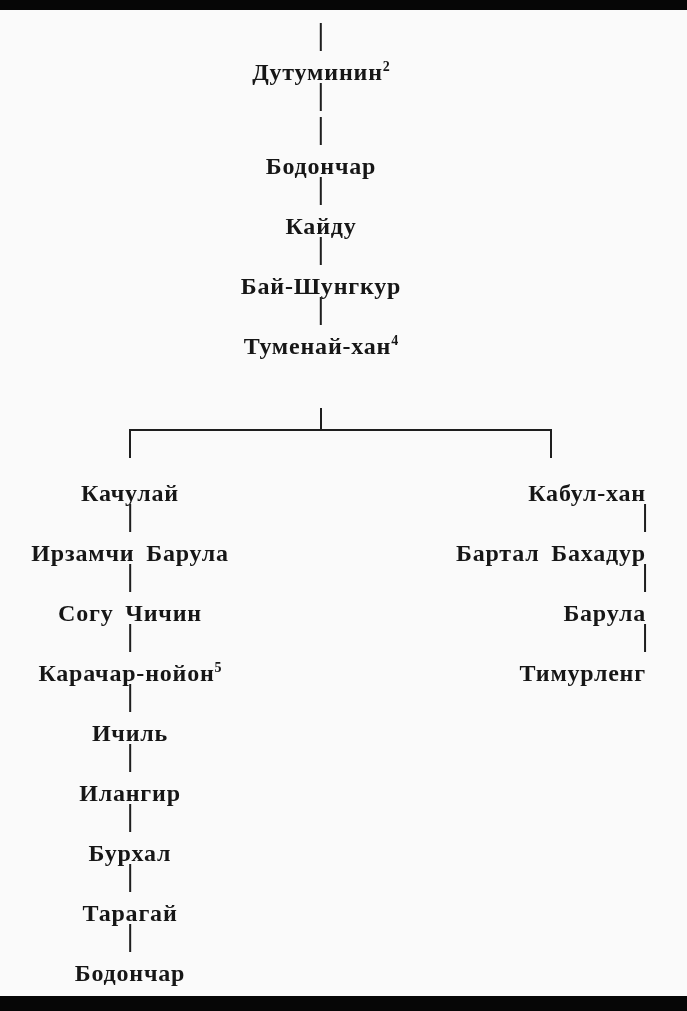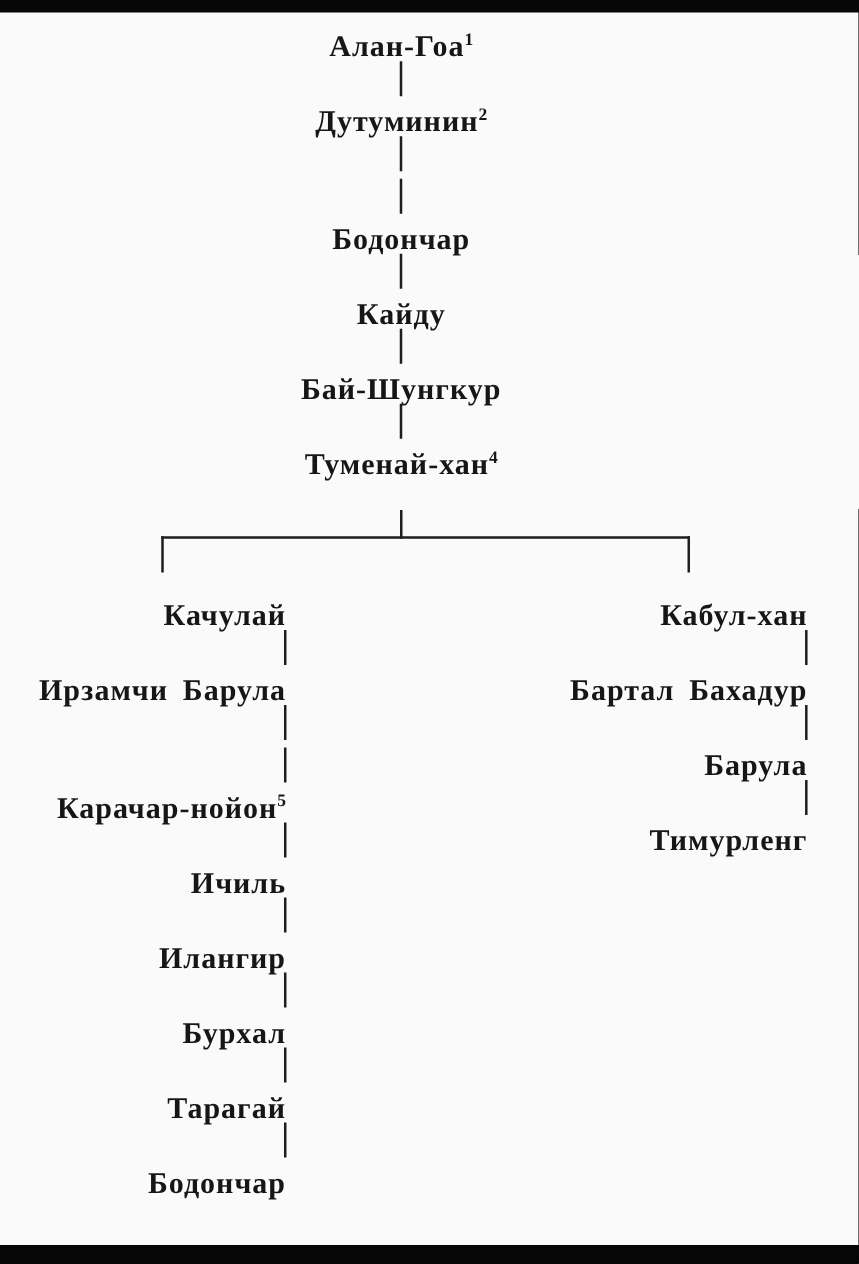--- a/index.html
+++ b/index.html
@@ -13,33 +13,32 @@
   .node{height:26px;line-height:26px;white-space:nowrap;color:#161616;
         font-size:24px;font-weight:bold;letter-spacing:0.8px;word-spacing:5px;text-align:center;}
   .fn{font-size:14px;font-weight:bold;letter-spacing:0;}
   .seg{width:2px;height:28px;margin:3px 0;background:#1e1e1e;}
   .conn{position:absolute;background:#1e1e1e;}
   .conn-stem{left:320px;top:398px;width:2px;height:23px;}
   .conn-hline{left:129px;top:419px;width:423px;height:2px;}
   .conn-drop-left{left:129px;top:419px;width:2px;height:29px;}
   .conn-drop-right{left:550px;top:419px;width:2px;height:29px;}
   .chain-root{left:321px;top:10px;}
-  .chain-left{left:130px;top:465px;align-items:flex-end;}
+  .chain-left{left:130px;top:465px;}
   .chain-right{left:551px;top:465px;align-items:flex-end;}
 </style>
 </head>
 <body>
 
 <div class="screen">
   <div class="bar bar-top"></div>
 
   <div class="page">
 
     <div class="chain chain-root">
-      <div class="node"><span>Алан-Гоа</span><sup class="fn">1</sup></div>
       <div class="seg"></div>
       <div class="node"><span>Дутуминин</span><sup class="fn">2</sup></div>
       <div class="seg"></div>
       <div class="seg"></div>
       <div class="node"><span>Бодончар</span><sup class="fn"></sup></div>
       <div class="seg"></div>
       <div class="node"><span>Кайду</span><sup class="fn"></sup></div>
       <div class="seg"></div>
       <div class="node"><span>Бай-Шунгкур</span><sup class="fn"></sup></div>
       <div class="seg"></div>
@@ -49,20 +48,21 @@
     <div class="conn conn-stem"></div>
     <div class="conn conn-hline"></div>
     <div class="conn conn-drop-left"></div>
     <div class="conn conn-drop-right"></div>
 
     <div class="chain chain-left">
       <div class="node"><span>Качулай</span><sup class="fn"></sup></div>
       <div class="seg"></div>
       <div class="node"><span>Ирзамчи Барула</span><sup class="fn"></sup></div>
       <div class="seg"></div>
+      <div class="node"><span>Согу Чичин</span><sup class="fn"></sup></div>
       <div class="seg"></div>
       <div class="node"><span>Карачар-нойон</span><sup class="fn">5</sup></div>
       <div class="seg"></div>
       <div class="node"><span>Ичиль</span><sup class="fn"></sup></div>
       <div class="seg"></div>
       <div class="node"><span>Илангир</span><sup class="fn"></sup></div>
       <div class="seg"></div>
       <div class="node"><span>Бурхал</span><sup class="fn"></sup></div>
       <div class="seg"></div>
       <div class="node"><span>Тарагай</span><sup class="fn"></sup></div>

